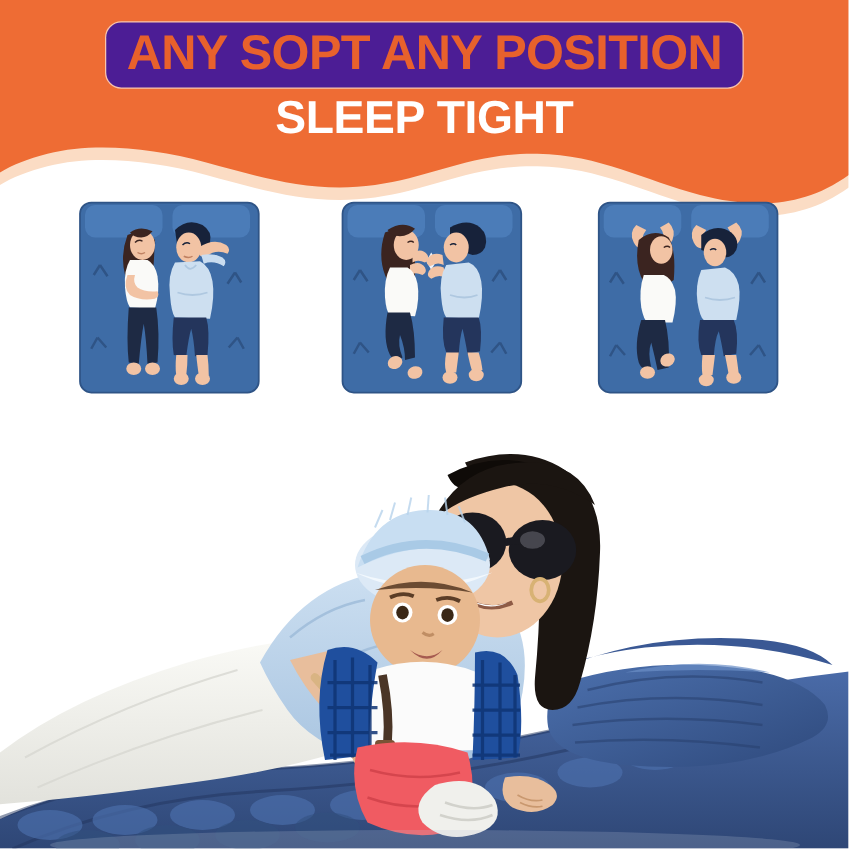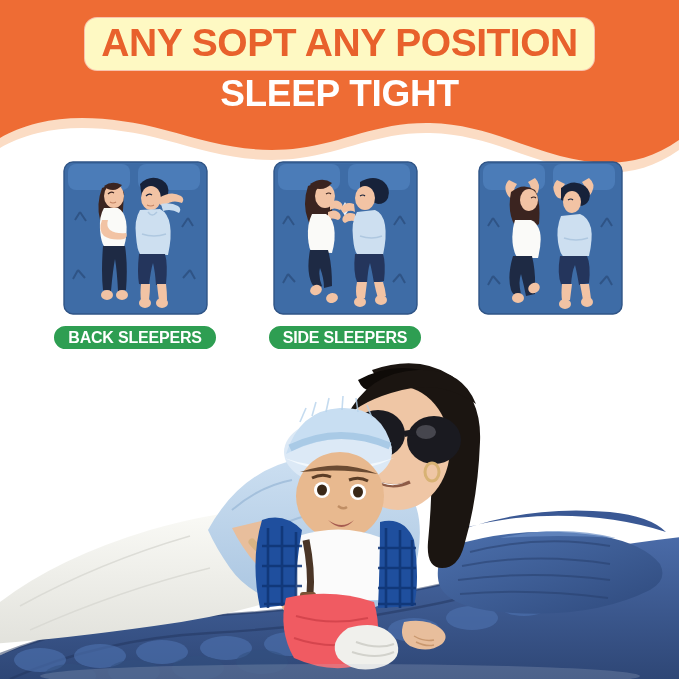--- a/index.html
+++ b/index.html
@@ -11,21 +11,21 @@
   
   #banner { position:absolute; left:0; top:0; width:679px; height:175px; overflow:hidden; }
   #banner .wave-peach, #banner .wave-orange {
     position:absolute; left:0; top:0; width:679px; height:175px;
   }
   #banner svg { display:block; width:679px; height:175px; }
 
   #title-wrap { position:absolute; left:0; top:18px; width:679px; text-align:center; z-index:5; }
 
   #title-box {
-    display:inline-block; background:#fef9c3; border-radius:12px;
+    display:inline-block; background:#4c1d95; border-radius:12px;
     padding:5px 16px 7px 16px;
     box-shadow:0 0 0 1px rgba(255,255,255,.6);
     text-align:right;
   }
   #title-line1 {
     color:#E8612C; font-size:39px; font-weight:bold; line-height:40px;
     letter-spacing:-0.5px; white-space:nowrap;
     font-family:"Liberation Sans", sans-serif;
   }
   #title-line2 {
@@ -151,21 +151,20 @@
 
             <path d="M83,126 q-1,10 0,16 l8,0 q1,-8 1,-16z" fill="#F2C3A4"></path>
             <path d="M99,126 q1,10 2,16 l8,0 q0,-8 -1,-16z" fill="#F2C3A4"></path>
 
             <ellipse cx="87" cy="145" rx="6" ry="5" fill="#F2C3A4"></ellipse>
             <ellipse cx="104" cy="145" rx="6" ry="5" fill="#F2C3A4"></ellipse>
           </g>
           <rect x="6" y="4" width="143" height="152" rx="9" fill="none" stroke="#2F5486" stroke-width="1.4"></rect>
         </svg>
       </div>
-      <div class="pill">BACK SLEEPERS</div>
     </div>
 
     <div class="card c1">
       <div class="bed-wrap">
         <svg viewBox="0 0 155 160">
           <defs>
             <clipPath id="bedclip1">
                 <rect x="6" y="4" width="143" height="152" rx="9"></rect>
               </clipPath>
           </defs>
@@ -210,21 +209,20 @@
             <path d="M87,96 q-2,18 2,28 l10,1 q1,-14 3,-20 q2,8 4,20 l10,-2 q2,-18 -1,-27 z" fill="#24355C"></path>
 
             <path d="M89,124 q-2,10 0,16 l8,0 q1,-8 2,-16z" fill="#F2C3A4"></path>
             <path d="M106,124 q2,10 4,16 l8,-2 q-1,-8 -3,-14z" fill="#F2C3A4"></path>
             <ellipse cx="92" cy="144" rx="6" ry="5" fill="#F2C3A4"></ellipse>
             <ellipse cx="113" cy="142" rx="6" ry="5" fill="#F2C3A4"></ellipse>
           </g>
           <rect x="6" y="4" width="143" height="152" rx="9" fill="none" stroke="#2F5486" stroke-width="1.4"></rect>
         </svg>
       </div>
-      <div class="pill">SIDE SLEEPERS</div>
     </div>
 
     <div class="card c2">
       <div class="bed-wrap">
         <svg viewBox="0 0 155 160">
           <defs>
             <clipPath id="bedclip2">
                 <rect x="6" y="4" width="143" height="152" rx="9"></rect>
               </clipPath>
           </defs>

